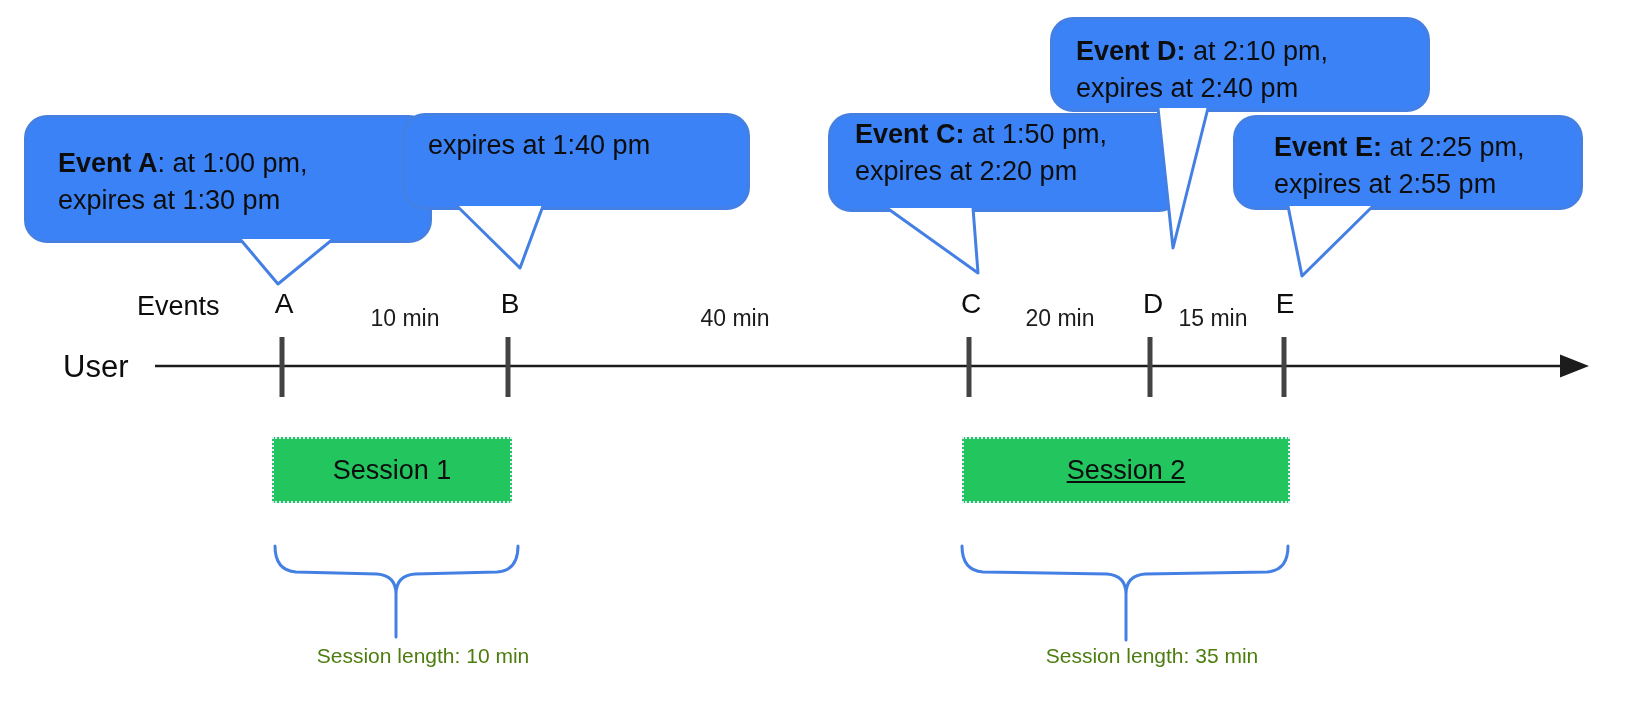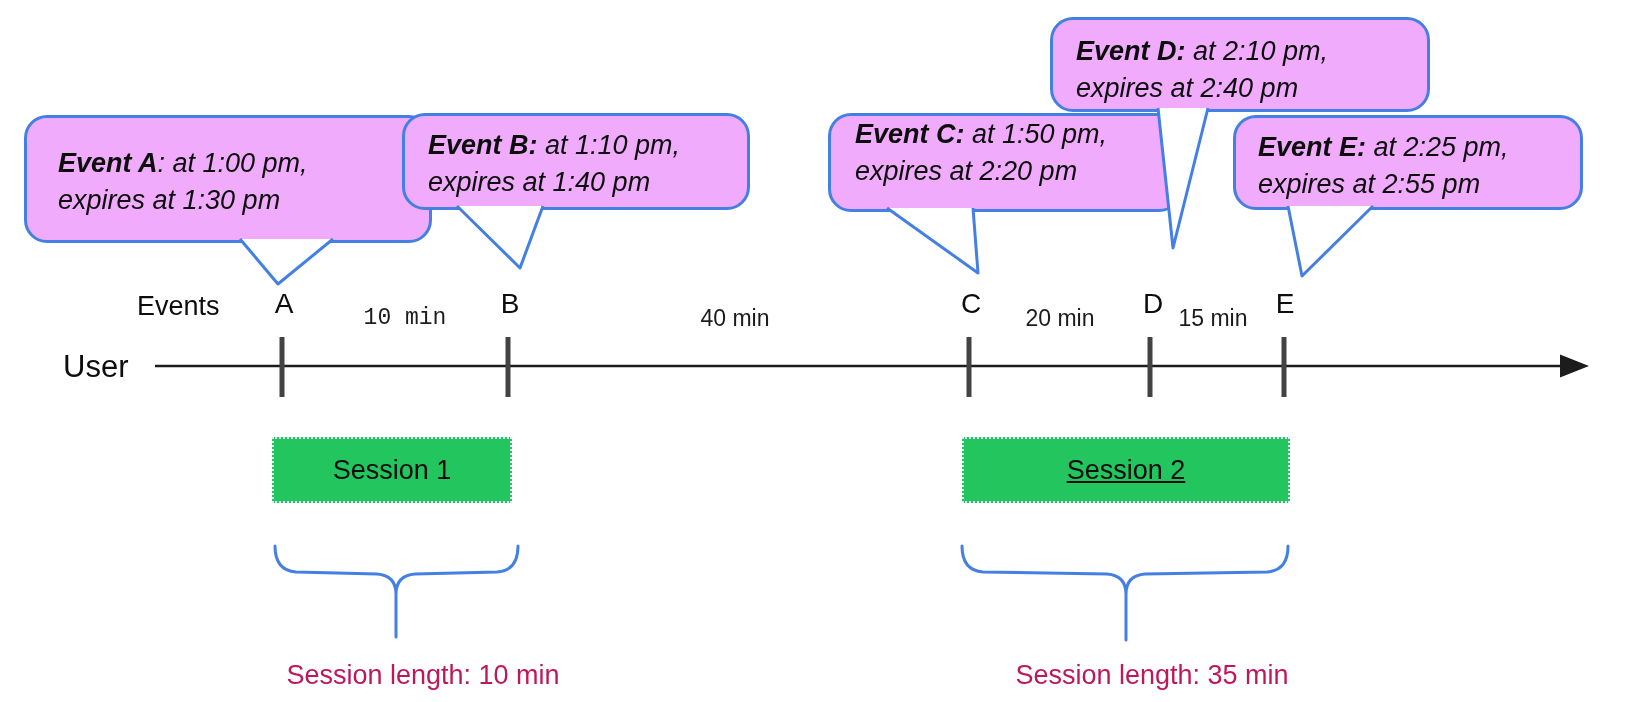--- a/index.html
+++ b/index.html
@@ -2,56 +2,55 @@
 <html><head>
 <meta charset="utf-8">
 <style>
   html,body{margin:0;padding:0;background:#ffffff;}
   .canvas{
     position:relative;width:1634px;height:702px;background:#ffffff;overflow:hidden;
     font-family:"Liberation Sans",sans-serif;color:#0d0d0d;
   }
   .overlay{position:absolute;left:0;top:0;z-index:5;pointer-events:none;}
   .bubble{
-    position:absolute;z-index:2;box-sizing:border-box;background:#f0abfc;
+    position:absolute;z-index:2;box-sizing:border-box;background:#3b82f6;
     border:3px solid #4480e4;border-radius:23px;
-    font-size:27px;line-height:37px;font-style:italic;
+    font-size:27px;line-height:37px;
   }
   .bubble .b{font-weight:bold;}
   .bubble-a{left:24px;top:115px;width:408px;height:128px;padding:27px 8px 0 31px;}
   .bubble-b{left:402px;top:113px;width:348px;height:97px;padding:11px 8px 0 23px;}
   .bubble-c{left:828px;top:113px;width:354px;height:99px;padding:0 8px 0 24px;}
   .bubble-d{left:1050px;top:17px;width:380px;height:95px;padding:13px 8px 0 23px;}
-  .bubble-e{left:1233px;top:115px;width:350px;height:95px;padding:11px 8px 0 22px;}
+  .bubble-e{left:1233px;top:115px;width:350px;height:95px;padding:11px 8px 0 38px;}
   .lbl{position:absolute;z-index:3;white-space:nowrap;}
   .events-label{left:137px;top:291px;font-size:27px;}
   .user-label{left:63px;top:349px;font-size:31px;}
   .tick-letter{top:288px;font-size:28px;transform:translateX(-50%);}
   .interval{top:305px;font-size:23px;color:#1c1c1c;transform:translateX(-50%);}
   .session-box{
     position:absolute;z-index:1;top:437px;height:66px;box-sizing:border-box;
     background:#22c55e;border:2px dotted #e2eafa;
     display:flex;align-items:center;justify-content:center;font-size:27px;
   }
   .session-1{left:272px;width:240px;}
   .session-2{left:962px;width:328px;text-decoration:underline;}
-  .session-length{top:660px;font-size:27px;color:#be185d;transform:translateX(-50%);}
+  .session-length{top:644px;font-size:21px;color:#4d7c0f;transform:translateX(-50%);}
 </style>
 </head>
 <body>
 
 <div class="canvas">
 
   <div class="bubble bubble-a">
     <div><span class="b">Event A</span><span>: at 1:00 pm,</span></div>
     <div>expires at 1:30 pm</div>
   </div>
 
   <div class="bubble bubble-b">
-    <div><span class="b">Event B:</span><span> at 1:10 pm,</span></div>
     <div>expires at 1:40 pm</div>
   </div>
 
   <div class="bubble bubble-c">
     <div><span class="b">Event C:</span><span> at 1:50 pm,</span></div>
     <div>expires at 2:20 pm</div>
   </div>
 
   <div class="bubble bubble-d">
     <div><span class="b">Event D:</span><span> at 2:10 pm,</span></div>
@@ -65,21 +64,21 @@
 
   <div class="lbl events-label">Events</div>
   <div class="lbl user-label">User</div>
 
   <div class="lbl tick-letter" style="left:284px;">A</div>
   <div class="lbl tick-letter" style="left:510px;">B</div>
   <div class="lbl tick-letter" style="left:971px;">C</div>
   <div class="lbl tick-letter" style="left:1153px;">D</div>
   <div class="lbl tick-letter" style="left:1285px;">E</div>
 
-  <div class="lbl interval" style="left:405px;font-family:Liberation Mono, monospace;">10 min</div>
+  <div class="lbl interval" style="left:405px;">10 min</div>
   <div class="lbl interval" style="left:735px;">40 min</div>
   <div class="lbl interval" style="left:1060px;">20 min</div>
   <div class="lbl interval" style="left:1213px;">15 min</div>
 
   <div class="session-box session-1">
     <span>Session 1</span>
   </div>
   <div class="session-box session-2">
     <span>Session 2</span>
   </div>

